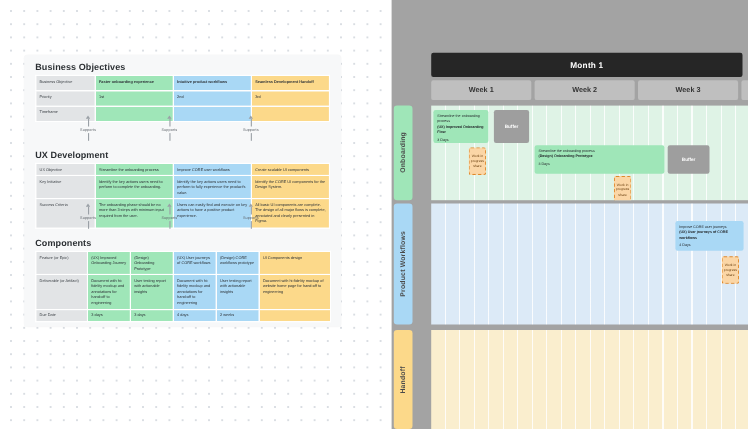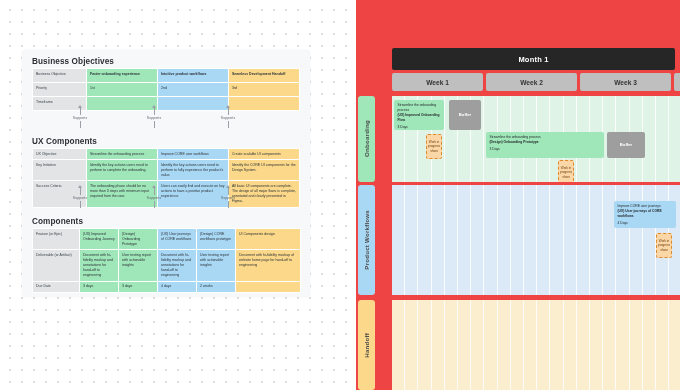--- a/index.html
+++ b/index.html
@@ -63,21 +63,21 @@
   .sup .ar{
     width:0;height:0;margin:0 auto;
     border-left:2.2px solid transparent;border-right:2.2px solid transparent;
     border-bottom:3px solid #9aa0a6;
   }
   .sup .tx{font-size:3.4px;color:#60666c;margin:1px 0;letter-spacing:.1px;}
 
   
   .timeline{
     position:absolute;left:356px;top:0;width:324px;height:390px;
-    background:#ef4444;overflow:hidden;
+    background:#a3a3a3;overflow:hidden;
   }
   .tl-month{
     position:absolute;left:36px;top:48px;height:22px;
     background:#262626;border-radius:2px;
     display:flex;align-items:center;justify-content:center;
     color:#ffffff;font-size:7.5px;font-weight:700;letter-spacing:.2px;
   }
   .tl-weeks{position:absolute;left:36px;top:73px;height:18px;}
   .tl-week{
     position:absolute;top:0;height:18px;background:#bfbfbf;border-radius:2px;
@@ -178,21 +178,21 @@
       <div class="tx">Supports</div>
       <div class="ln"></div>
     </div>
     <div class="sup" style="left:169px;top:55px;">
       <div class="ar"></div>
       <div class="ln"></div>
       <div class="tx">Supports</div>
       <div class="ln"></div>
     </div>
 
-    <div class="sec-title t-ux">UX Components</div>
+    <div class="sec-title t-ux">UX Development</div>
     <table class="grid" id="tbl-ux">
       <tbody>
           <tr>
         <td class="lbl">UX Objective</td>
         <td class="g">Streamline the onboarding process</td>
         <td class="b">Improve CORE user workflows</td>
         <td class="y">Create scalable UI components</td>
       </tr>
       <tr>
         <td class="lbl">Key Initiative</td>

